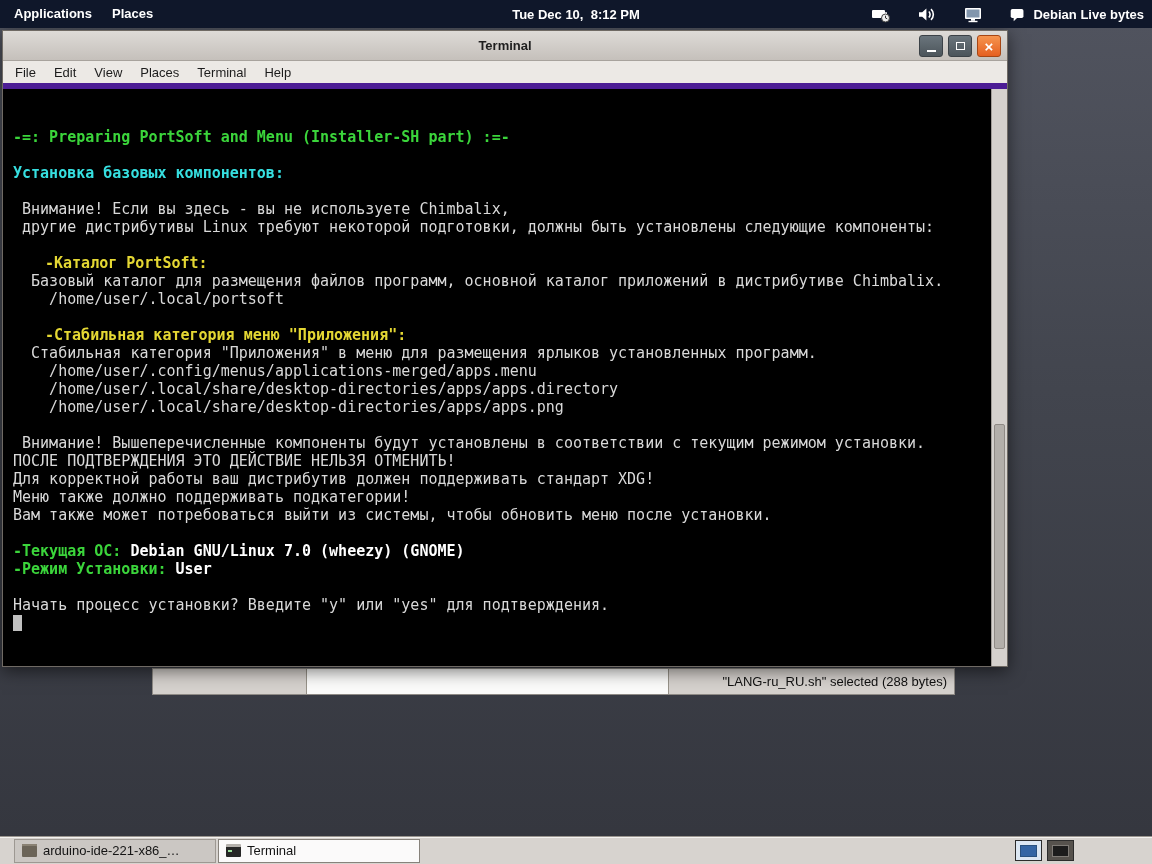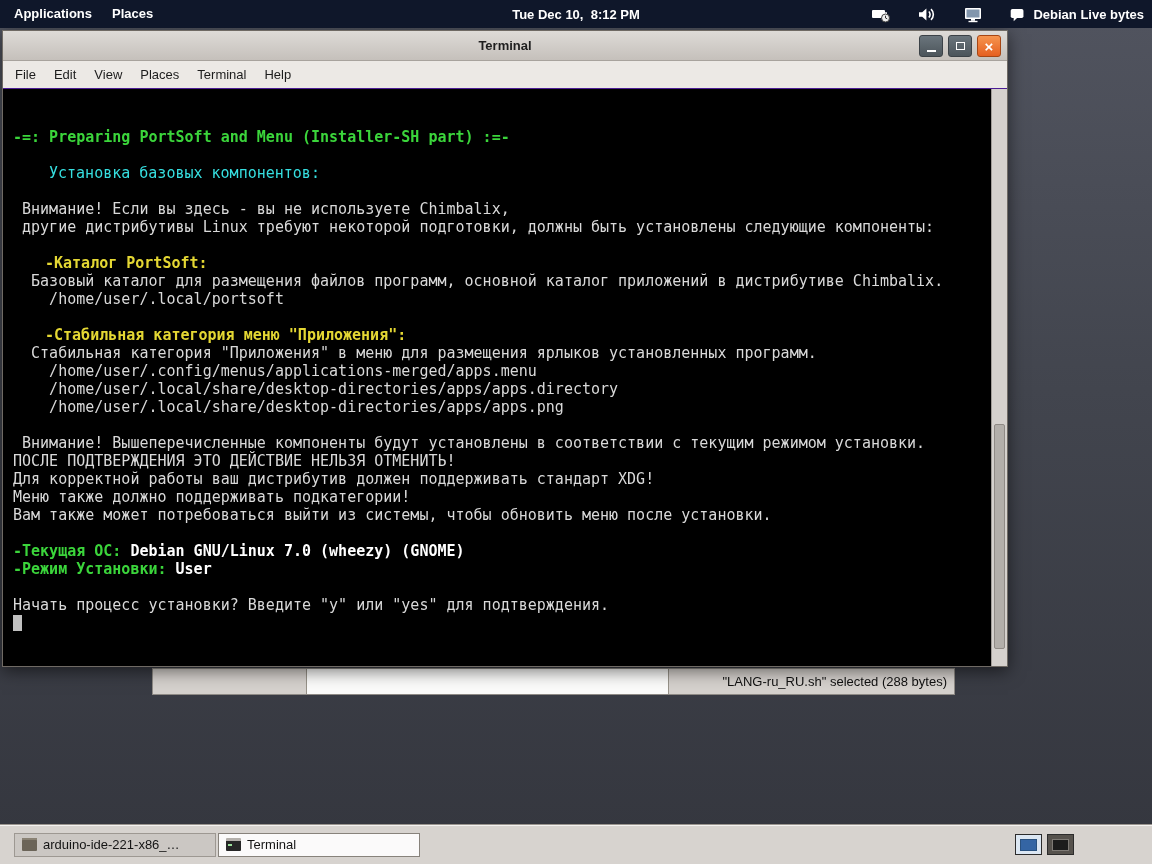--- a/index.html
+++ b/index.html
@@ -43,36 +43,36 @@
     display:flex; align-items:center; justify-content:center;
     border:1px solid #3c4247; background:linear-gradient(#6a757c,#4c555b);
     color:#fff;
   }
   .win-btn.close { background:linear-gradient(#f6954f,#e55f20); border-color:#a64614; }
   .glyph-min { display:block; width:9px; height:2px; background:#fff; margin-top:10px; }
   .glyph-max { display:block; width:9px; height:8px; border:1px solid #fff; }
   .glyph-close { font-size:15px; font-weight:bold; line-height:1; }
 
   .menubar {
-    height:28px; flex:0 0 28px; background:#ece9e5; border-bottom:1px solid #4c1d95;
+    height:28px; flex:0 0 28px; background:#ece9e5; border-bottom:6px solid #4c1d95;
     display:flex; align-items:center; font-size:13px; color:#1c1c1c; padding-left:3px;
   }
   .menubar span { padding:0 9px; line-height:27px; cursor:default; }
 
   .term-area { flex:1; display:flex; min-height:0; background:#000; }
   .term-screen {
     flex:1; background:#000; overflow:hidden;
     padding:3px 0 0 10px;
     font-family:"DejaVu Sans Mono", monospace;
     font-size:15px; line-height:18px; white-space:pre; color:#d9d9d9;border-radius:9px;
   }
   .tline { height:18px; }
   .seg-plain { color:#d9d9d9;text-align:center; }
   .seg-green { color:#3bd53b; font-weight:bold; }
-  .seg-cyan { color:#36dfe0; font-weight:normal;margin-left:36px; }
+  .seg-cyan { color:#36dfe0; font-weight:bold; }
   .seg-yellow { color:#e4d733; font-weight:bold;margin-left:32px; }
   .seg-boldwhite { color:#ffffff; font-weight:bold; }
   .cursor { display:inline-block; width:9px; height:16px; background:#c0c0c0; vertical-align:-3px; }
 
   .term-scrollbar { flex:0 0 16px; background:#d5d1cd; border-left:1px solid #a29d98; position:relative; }
   .term-thumb {
     position:absolute; left:2px; right:2px; top:58%; height:39%;
     background:#b3afaa; border:1px solid #8f8a85; border-radius:2px;
   }
 
@@ -84,21 +84,21 @@
   .fm-left { width:154px; background:#d5d1cd; border-right:1px solid #979289; }
   .fm-mid { flex:1; background:#fbfbfa; border-right:1px solid #979289; }
   .fm-right {
     width:285px; background:#d5d1cd; display:flex; align-items:center;
     justify-content:flex-end; padding-right:7px; font-size:13px; color:#111;
     white-space:nowrap;
   }
 
   
   .taskbar {
-    position:absolute; left:0; bottom:0; width:1152px; height:40px;
+    position:absolute; left:0; bottom:0; width:1152px; height:28px;
     background:#d7d3cf; border-top:1px solid #9a958f;
     box-shadow:inset 0 1px 0 #f4f2f0;
     display:flex; align-items:center; z-index:50;
   }
   .task-items { display:flex; gap:2px; margin-left:14px; }
   .task-item {
     width:202px; height:24px; padding:0 7px; cursor:pointer;
     display:flex; align-items:center; gap:6px;
     font-size:13px; color:#141414;
     border:1px solid #9d9892; background:#cbc7c3;

